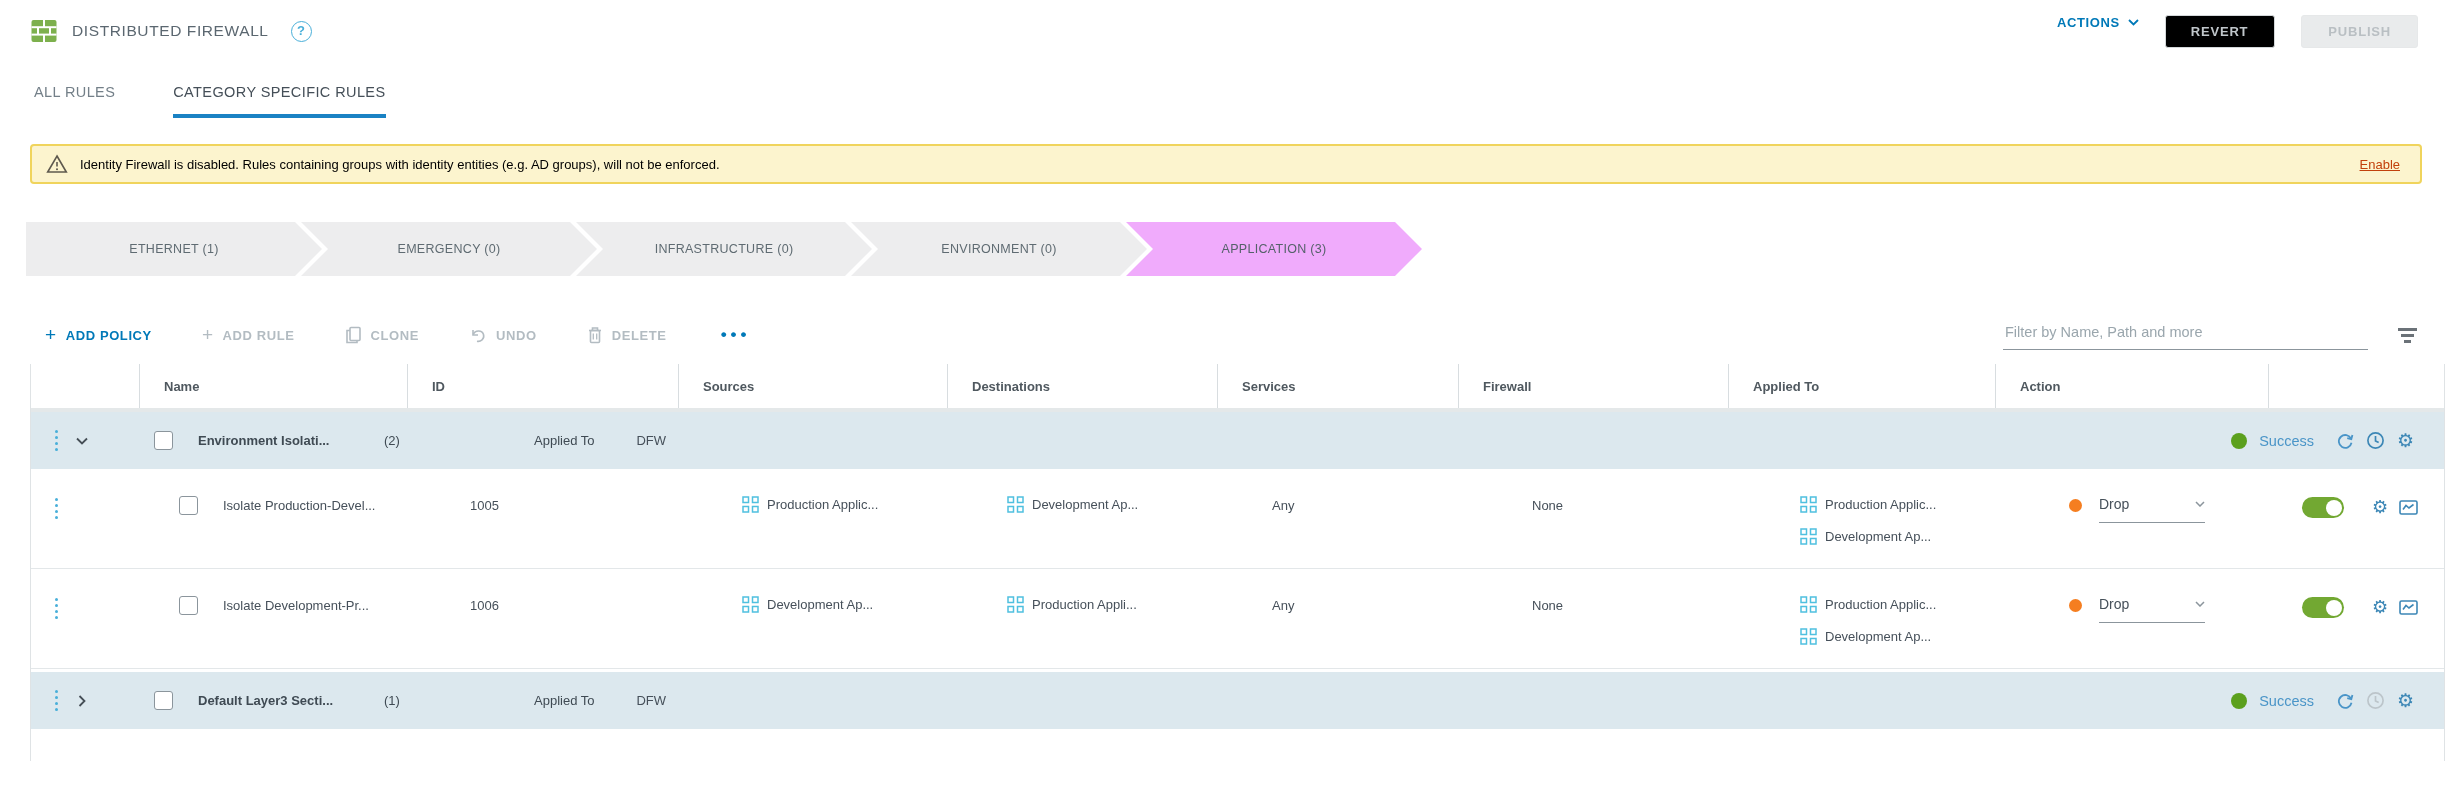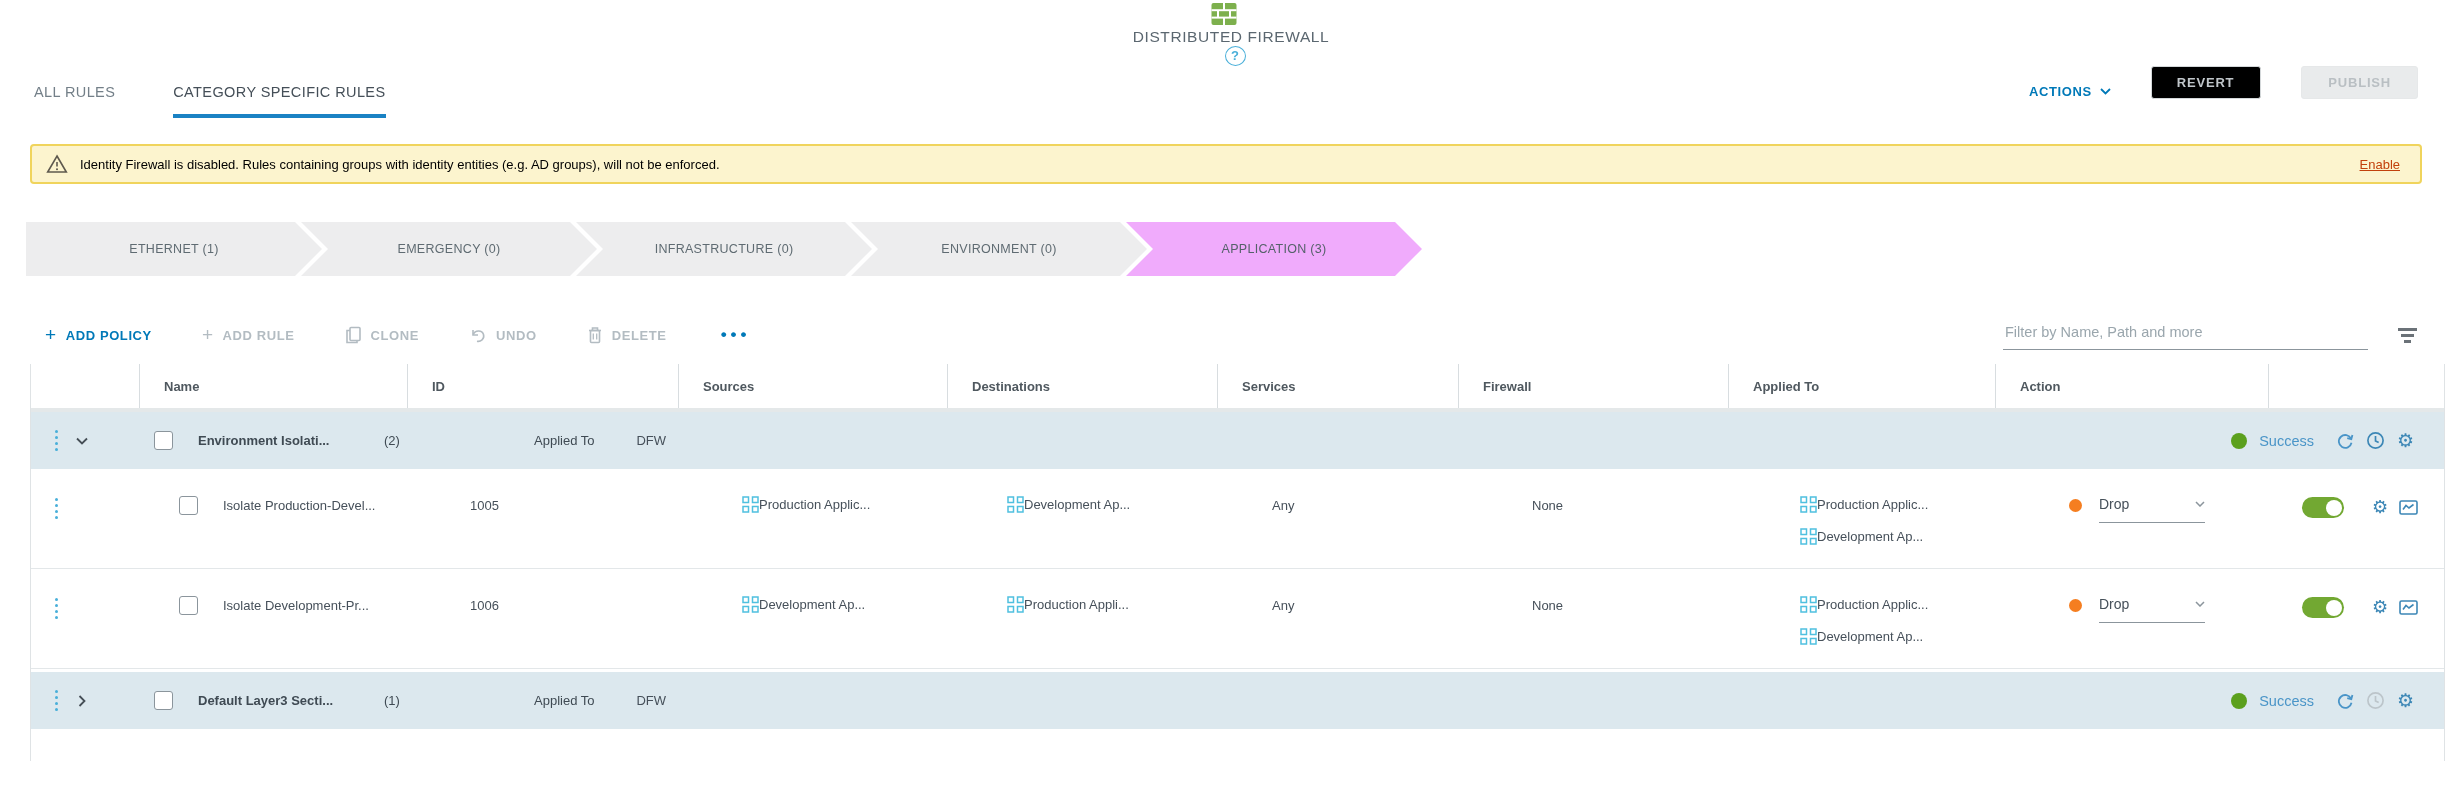--- a/index.html
+++ b/index.html
@@ -1,25 +1,25 @@
 <!DOCTYPE html>
 <html><head>
 <meta charset="utf-8">
 <style>
   * { margin:0; padding:0; box-sizing:border-box; }
   html,body { width:2452px; height:792px; background:#fff; font-family:"Liberation Sans", sans-serif; color:#46505a; overflow:hidden; }
   .page { position:relative; width:2452px; height:792px; }
 
   
-  .app-header { display:flex; align-items:center; height:62px; padding:0 34px 0 30px;flex-direction:column; }
+  .app-header { display:flex; align-items:center; height:62px; padding:0 34px 0 30px; }
   .fw-icon { width:28px; height:28px; display:inline-block; }
   .page-title { font-size:15.5px; letter-spacing:.6px; color:#5b6770; margin-left:14px; }
   .help-icon { width:21px; height:21px; border:1.5px solid #49afd9; border-radius:50%; color:#49afd9;
     font-size:13px; line-height:18px; text-align:center; margin-left:22px; font-weight:bold; }
-  .header-right { margin-left:auto; display:flex; align-items:flex-end; gap:40px; }
+  .header-right { margin-left:auto; display:flex; align-items:flex-start; gap:26px; }
   .actions-link { color:#0079b8; font-size:13px; font-weight:600; letter-spacing:.6px; display:flex; align-items:center; gap:8px; cursor:pointer; }
   .btn { font-size:13px; letter-spacing:.8px; font-weight:600; border-radius:3px; padding:8px 26px; }
   .btn.revert { color:#c0c6ca; border:1px solid #d4d8da; background:#000000;padding-left:25px; }
   .btn.publish { color:#b9bfc3; border:1px solid #e6e8e9; background:#e9ebec; }
 
   
   .tabs { display:flex; align-items:flex-end; padding:0 0 0 34px; height:56px; gap:58px; }
   .tab { font-size:14.5px; letter-spacing:.4px; color:#737f88; padding-bottom:14px; border-bottom:4px solid transparent; cursor:pointer; }
   .tab.active { color:#454f58; border-bottom-color:#1a82c4; }
 
@@ -82,21 +82,21 @@
   .gear-glyph.sm { font-size:18px; }
 
   .rule-row { height:100px; background:#fff; display:grid;
     grid-template-columns:108px 268px 271px 269px 270px 241px 270px 267px 273px 178px;
     border-bottom:1px solid #e3e7e9; padding-top:27px; align-items:start; }
   .rule-row .row-controls { padding-top:2px; }
   .cell { font-size:13px; color:#46505a; }
   .name-cell { display:flex; align-items:flex-start; padding-left:15px; }
   .name-cell span { margin-left:25px; padding-top:2px; white-space:nowrap; overflow:hidden; }
   .id-cell { padding-left:63px; padding-top:2px; }
-  .grp { display:flex; align-items:center; white-space:nowrap; }
+  .grp { display:flex; align-items:center; gap:8px; white-space:nowrap; }
   .grp + .grp { margin-top:15px; }
   .src-cell { padding-left:64px; }
   .dst-cell { padding-left:60px; }
   .svc-cell { padding-left:55px; padding-top:2px; }
   .prf-cell { padding-left:74px; padding-top:2px; }
   .app-cell { padding-left:72px; }
   .act-cell { padding-left:74px; display:flex; align-items:flex-start; }
   .drop-dot { width:13px; height:13px; border-radius:50%; background:#f57e20; margin-top:3px; flex:none; }
   .drop-select { width:106px; margin-left:17px; display:flex; align-items:center; justify-content:space-between;
     border-bottom:1px solid #8b959c; padding-bottom:10px; cursor:pointer; }

